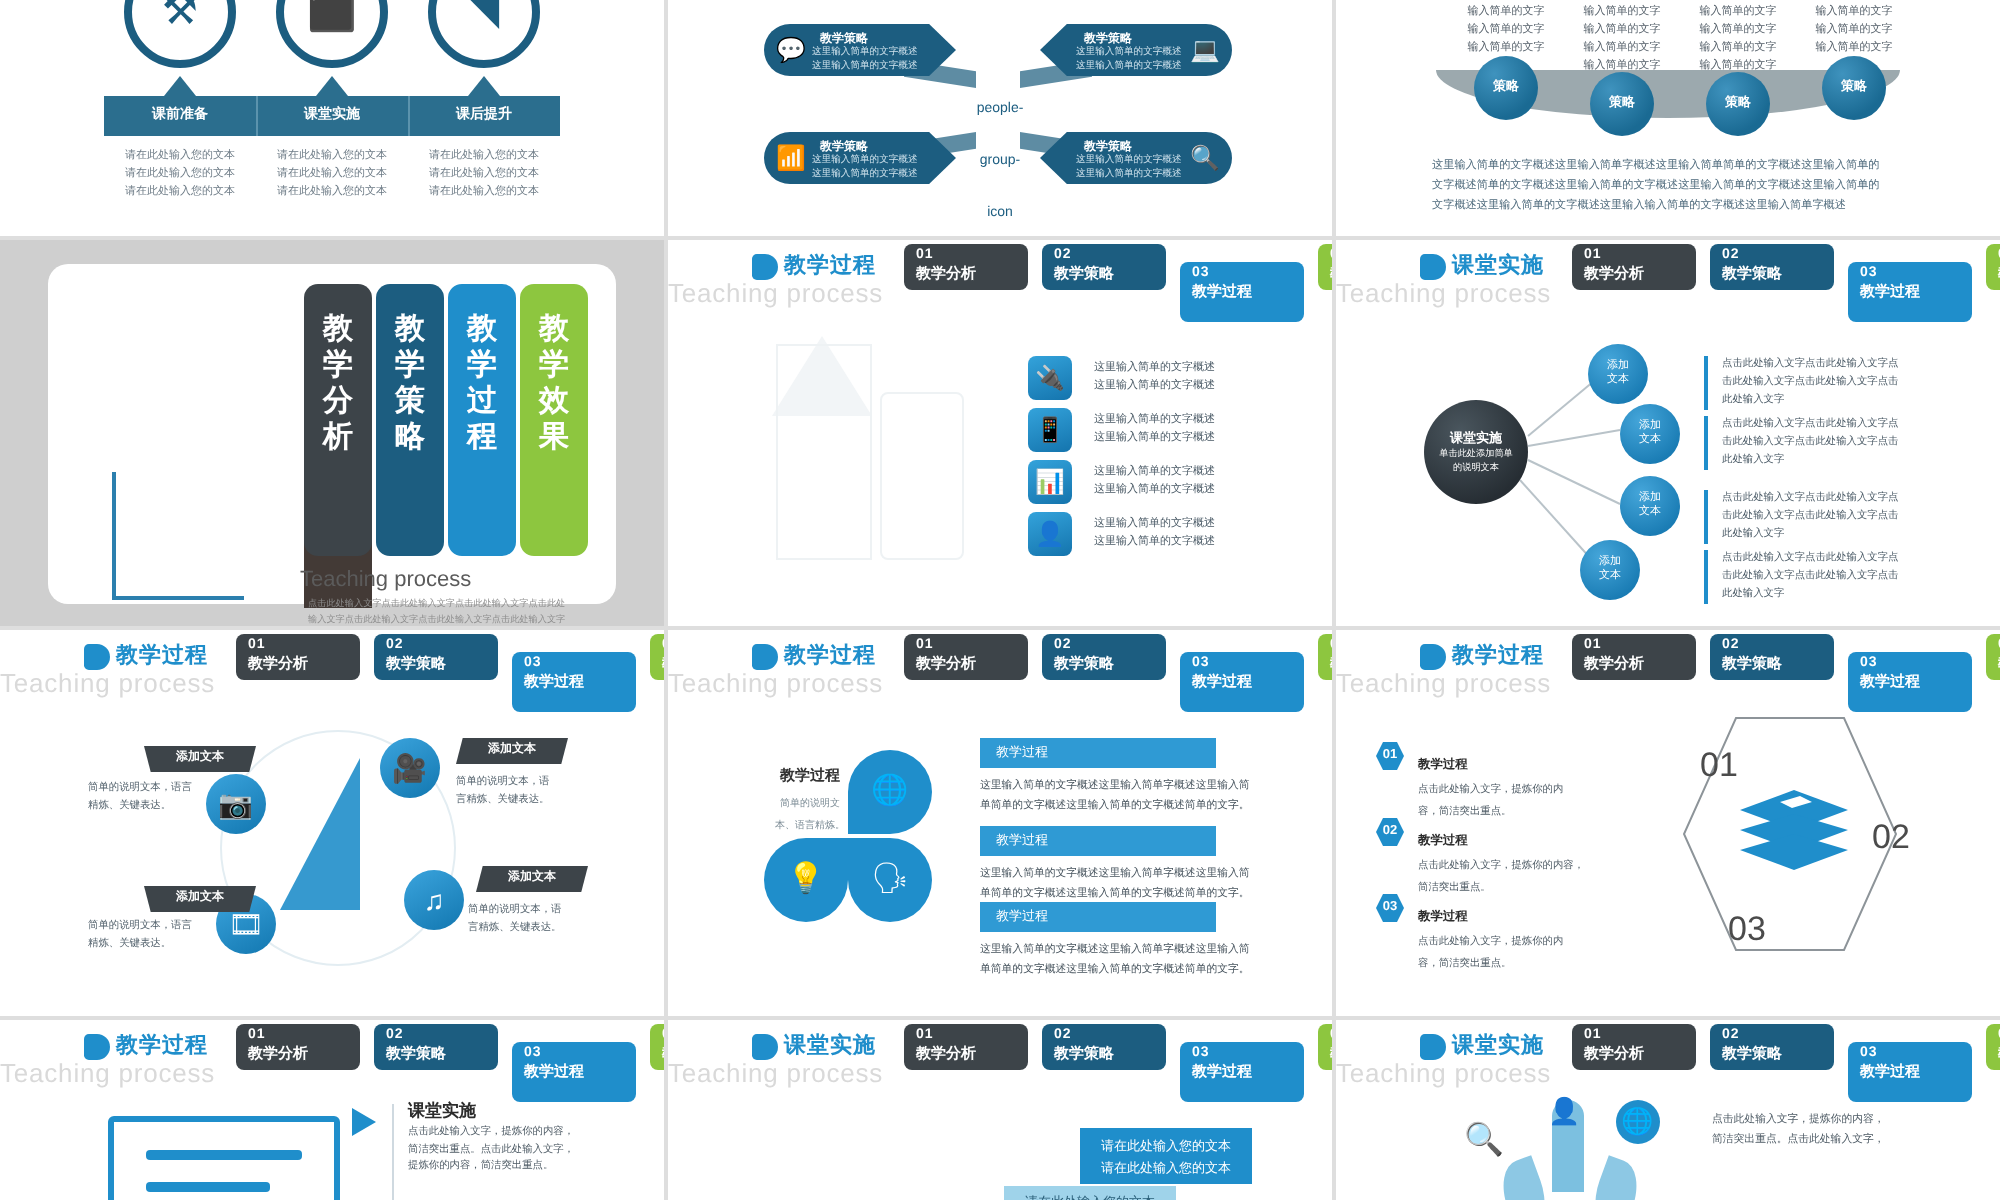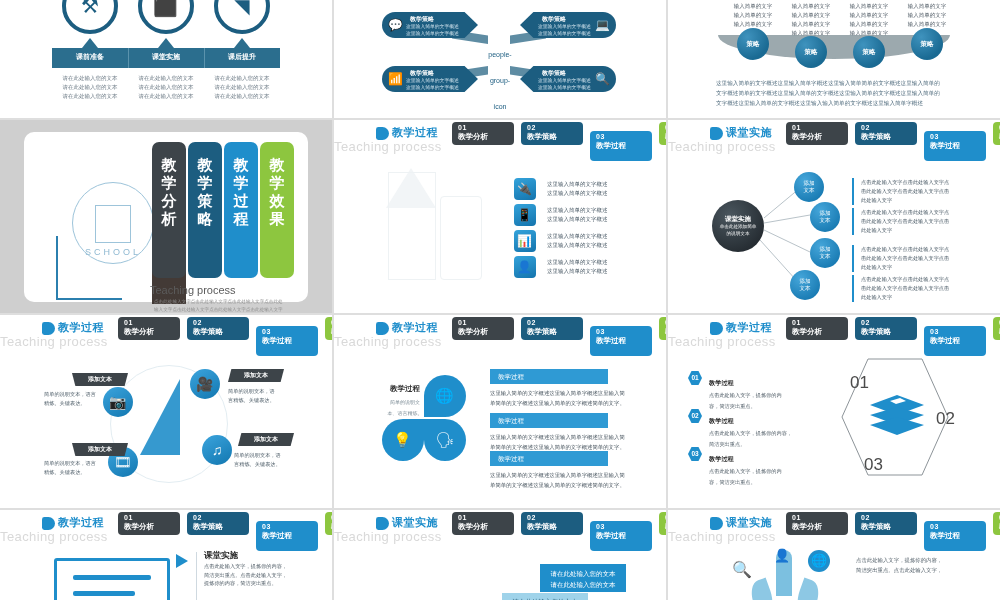--- a/index.html
+++ b/index.html
@@ -300,24 +300,20 @@
     <div class="sphere" style="left:243px;top:28px">策略</div>
     <div class="para">
       <div>这里输入简单的文字概述这里输入简单字概述这里输入简单简单的文字概述这里输入简单的</div>
       <div>文字概述简单的文字概述这里输入简单的文字概述这里输入简单的文字概述这里输入简单的</div>
       <div>文字概述这里输入简单的文字概述这里输入输入简单的文字概述这里输入简单字概述</div>
     </div>
   </div>
 
   <div class="cell c4 gray">
     <div class="card">
-      <div class="emblem">
-        <div class="bld"></div>
-        <div class="sc">SCHOOL</div>
-      </div>
       <div class="lcorner"></div>
       <div class="person">
           <div class="face"></div>
         </div>
       <div class="bar b1">
           <span>教学分析</span>
         </div>
       <div class="bar b2">
           <span>教学策略</span>
         </div>

